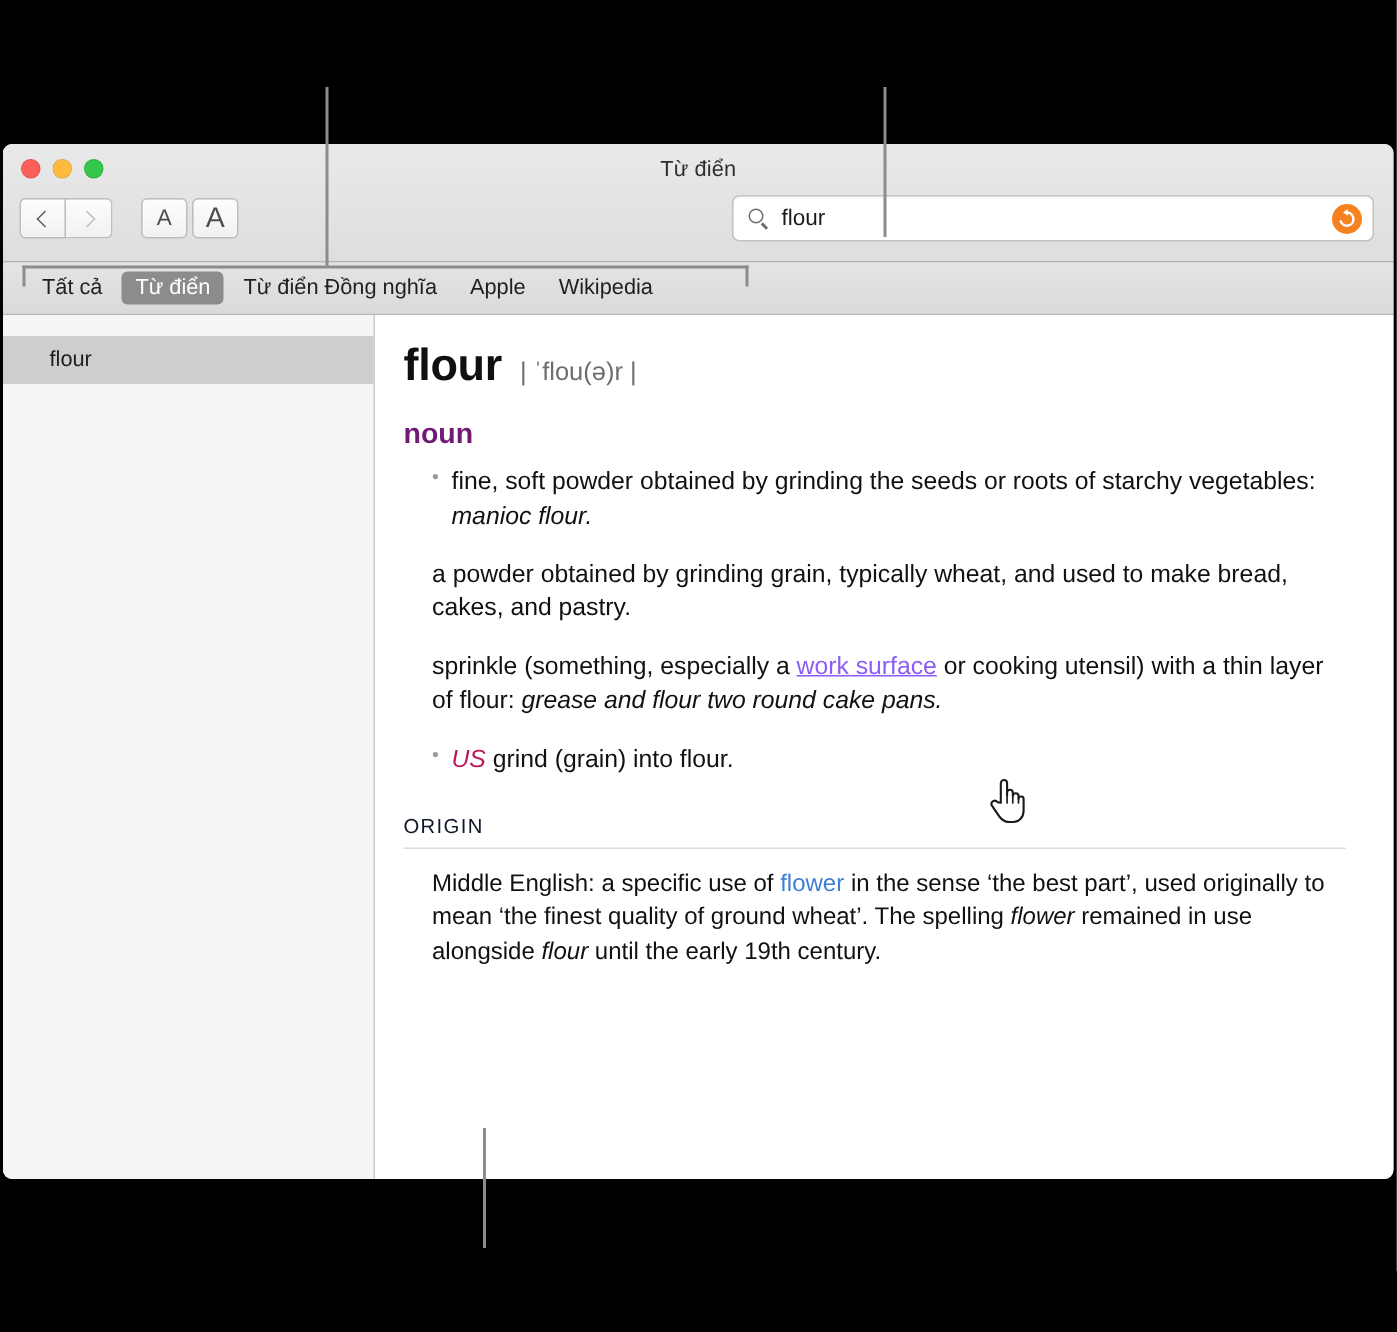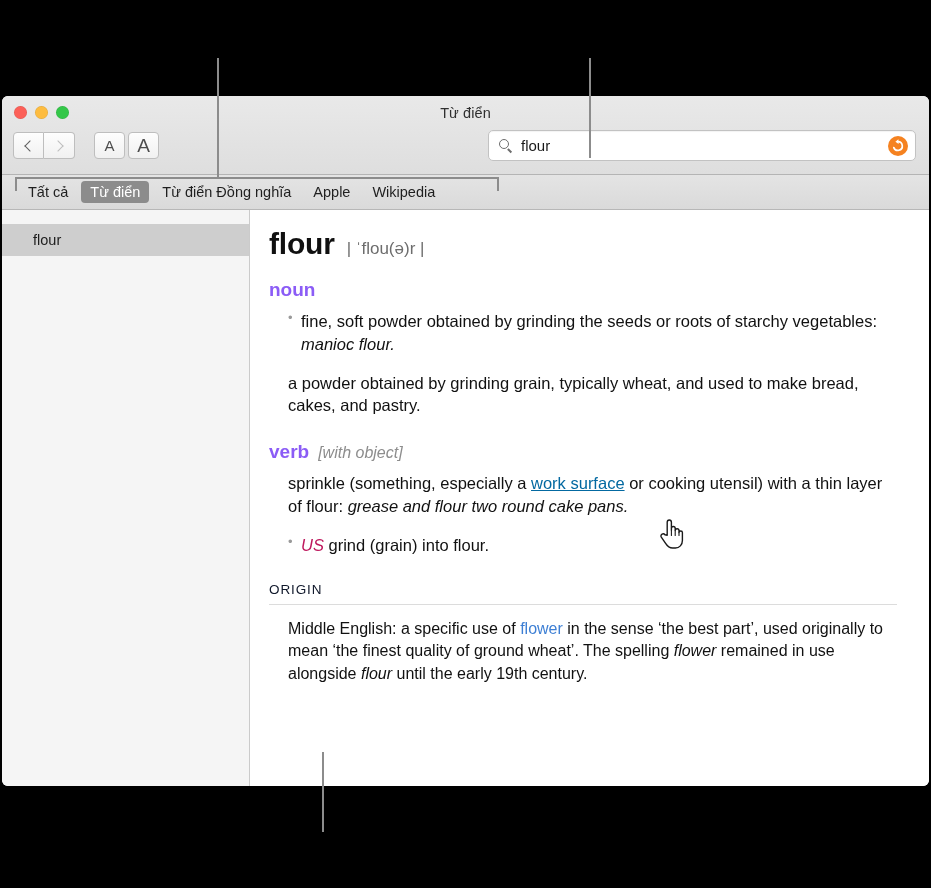--- a/index.html
+++ b/index.html
@@ -252,21 +252,21 @@
 
   .pos-line {
     margin: 0 0 9px 0;
     display: flex;
     align-items: baseline;
     gap: 9px;
   }
   .pos {
     font-size: 19px;
     font-weight: bold;
-    color: #8b5cf6;
+    color: #701a75;
   }
   .pos-note {
     font-size: 16px;
     font-style: italic;
     color: #8d8d8d;
   }
 
   .sense {
     font-size: 16.5px;
     line-height: 1.38;
@@ -284,21 +284,21 @@
     content: "•";
     position: absolute;
     left: 0;
     top: -1px;
     color: #9a9a9a;
     font-size: 13px;
   }
   .sense i { font-style: italic; }
 
   a.xref {
-    color: #0369a1;
+    color: #8b5cf6;
     text-decoration: underline;
     cursor: pointer;
   }
   a.xref-plain {
     color: #3d7fd4;
     text-decoration: none;
     cursor: pointer;
   }
 
   .origin-head {
@@ -412,24 +412,20 @@
       </div>
 
       <p class="sense sub">
         <span>fine, soft powder obtained by grinding the seeds or roots of starchy vegetables: </span><i>manioc flour.</i>
       </p>
 
       <p class="sense">
         <span>a powder obtained by grinding grain, typically wheat, and used to make bread, cakes, and pastry.</span>
       </p>
 
-      <div class="pos-line" style="margin-top:24px;">
-        <span class="pos">verb</span>
-        <span class="pos-note">[with object]</span>
-      </div>
 
       <p class="sense">
         <span>sprinkle (something, especially a </span><a class="xref">work surface</a><span> or cooking utensil) with a thin layer of flour: </span><i>grease and flour two round cake pans.</i>
       </p>
 
       <p class="sense sub">
         <i style="color:#be185d;">US</i><span> grind (grain) into flour.</span>
       </p>
 
       <div class="origin-head">ORIGIN</div>

